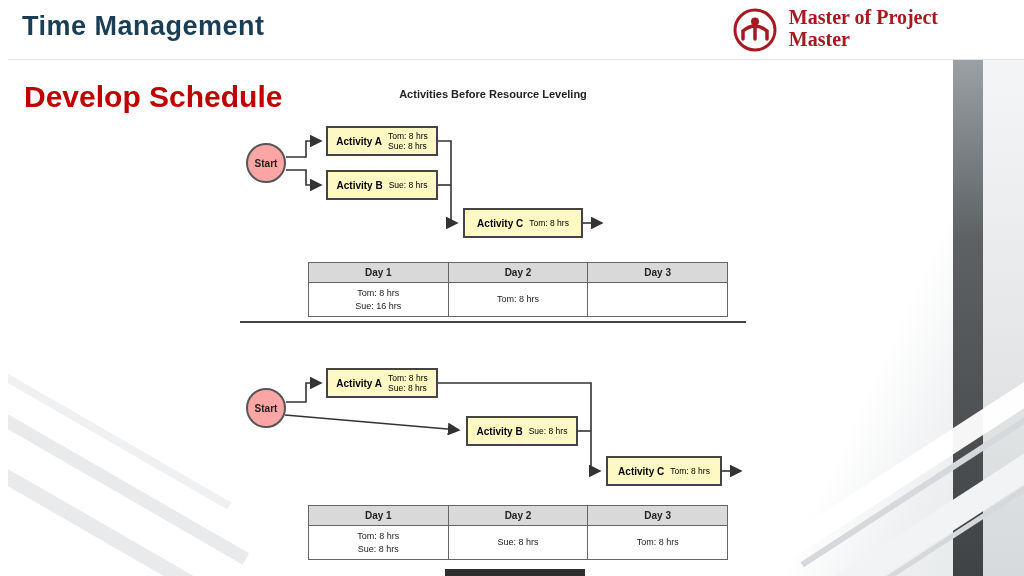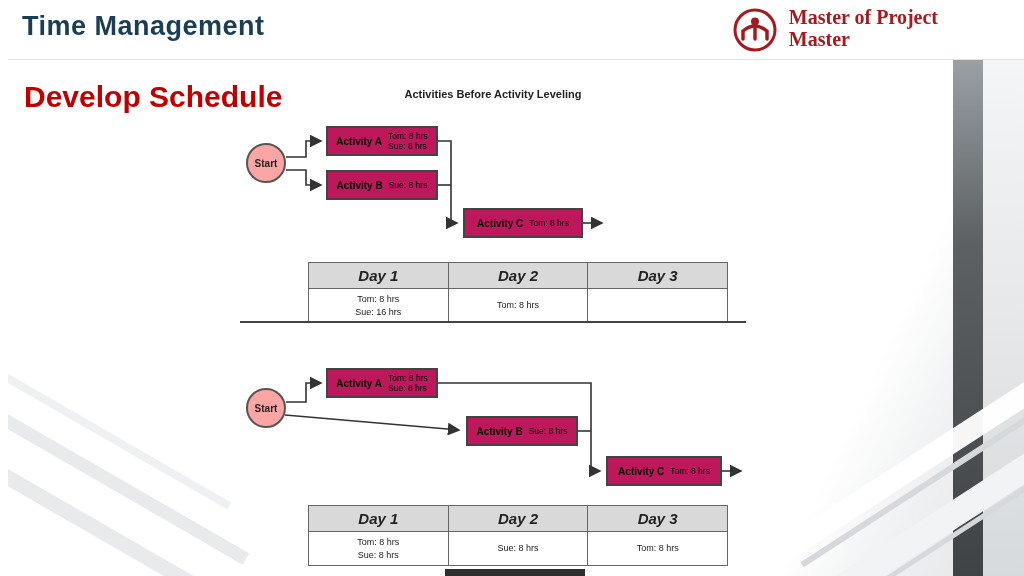--- a/index.html
+++ b/index.html
@@ -50,33 +50,33 @@
     color:var(--red);z-index:4;}
   .subtitle{position:absolute;left:650px;top:82px;font-family:"Liberation Serif",serif;
     font-size:27px;color:#111;line-height:1.5;z-index:4;}
 
   
   .diag-title{position:absolute;width:420px;text-align:center;font-size:11px;
     font-weight:bold;color:#222;z-index:3;}
   .start-circle{position:absolute;width:40px;height:40px;border-radius:50%;
     background:#fca5a5;border:2px solid #555;display:flex;align-items:center;
     justify-content:center;font-size:10px;font-weight:bold;color:#222;z-index:3;}
-  .act-box{position:absolute;height:30px;background:#be185d;border:2px solid #444;
+  .act-box{position:absolute;height:30px;background:#fef9c3;border:2px solid #444;
     display:flex;align-items:center;justify-content:center;gap:6px;padding:0 5px;z-index:3;}
   .act-name{font-weight:bold;font-size:10px;white-space:nowrap;}
   .act-details{display:flex;flex-direction:column;font-size:8.5px;line-height:1.2;
     white-space:nowrap;text-align:left;}
   .connectors{position:absolute;left:0;top:0;width:1024px;height:576px;z-index:2;
     pointer-events:none;}
   .divider{position:absolute;left:232px;top:321px;width:506px;height:2px;background:#444;z-index:3;}
 
   
   .sched{position:absolute;width:420px;border-collapse:collapse;z-index:3;background:#fff;}
-  .sched th{width:140px;border:1px solid #666;background:#d9d9d9;font-size:15px;
-    font-weight:bold;padding:4px 0;text-align:center;color:#222;font-style:italic;}
+  .sched th{width:140px;border:1px solid #666;background:#d9d9d9;font-size:10px;
+    font-weight:bold;padding:4px 0;text-align:center;color:#222;}
   .sched td{border:1px solid #666;font-size:9px;text-align:center;height:34px;
     vertical-align:middle;padding:2px 0;color:#222;}
   .sched td div{line-height:1.35;}
 </style>
 </head>
 <body>
 
 <div class="slide">
 
   <div class="bg-layer">
@@ -123,21 +123,21 @@
     <path d="M430,185 L443,185" fill="none" stroke="#333" stroke-width="1.6"></path>
     <path d="M575,223 L594,223" fill="none" stroke="#333" stroke-width="1.6" marker-end="url(#arr)"></path>
 
     <path d="M278,402 L298,402 L298,383 L313,383" fill="none" stroke="#333" stroke-width="1.6" marker-end="url(#arr)"></path>
     <path d="M277,415 L451,430" fill="none" stroke="#333" stroke-width="1.6" marker-end="url(#arr)"></path>
     <path d="M430,383 L583,383 L583,471 L592,471" fill="none" stroke="#333" stroke-width="1.6" marker-end="url(#arr)"></path>
     <path d="M570,431 L583,431" fill="none" stroke="#333" stroke-width="1.6"></path>
     <path d="M714,471 L733,471" fill="none" stroke="#333" stroke-width="1.6" marker-end="url(#arr)"></path>
   </svg>
 
-  <div class="diag-title" style="left:275px;top:88px">Activities Before Activity Leveling</div>
+  <div class="diag-title" style="left:275px;top:88px">Activities Before Resource Leveling</div>
 
   <div class="start-circle" style="left:238px;top:143px">Start</div>
 
   <div class="act-box" style="left:318px;top:126px;width:112px">
     <span class="act-name">Activity A</span>
     <span class="act-details">
       <span>Tom: 8 hrs</span>
       <span>Sue: 8 hrs</span>
     </span>
   </div>

